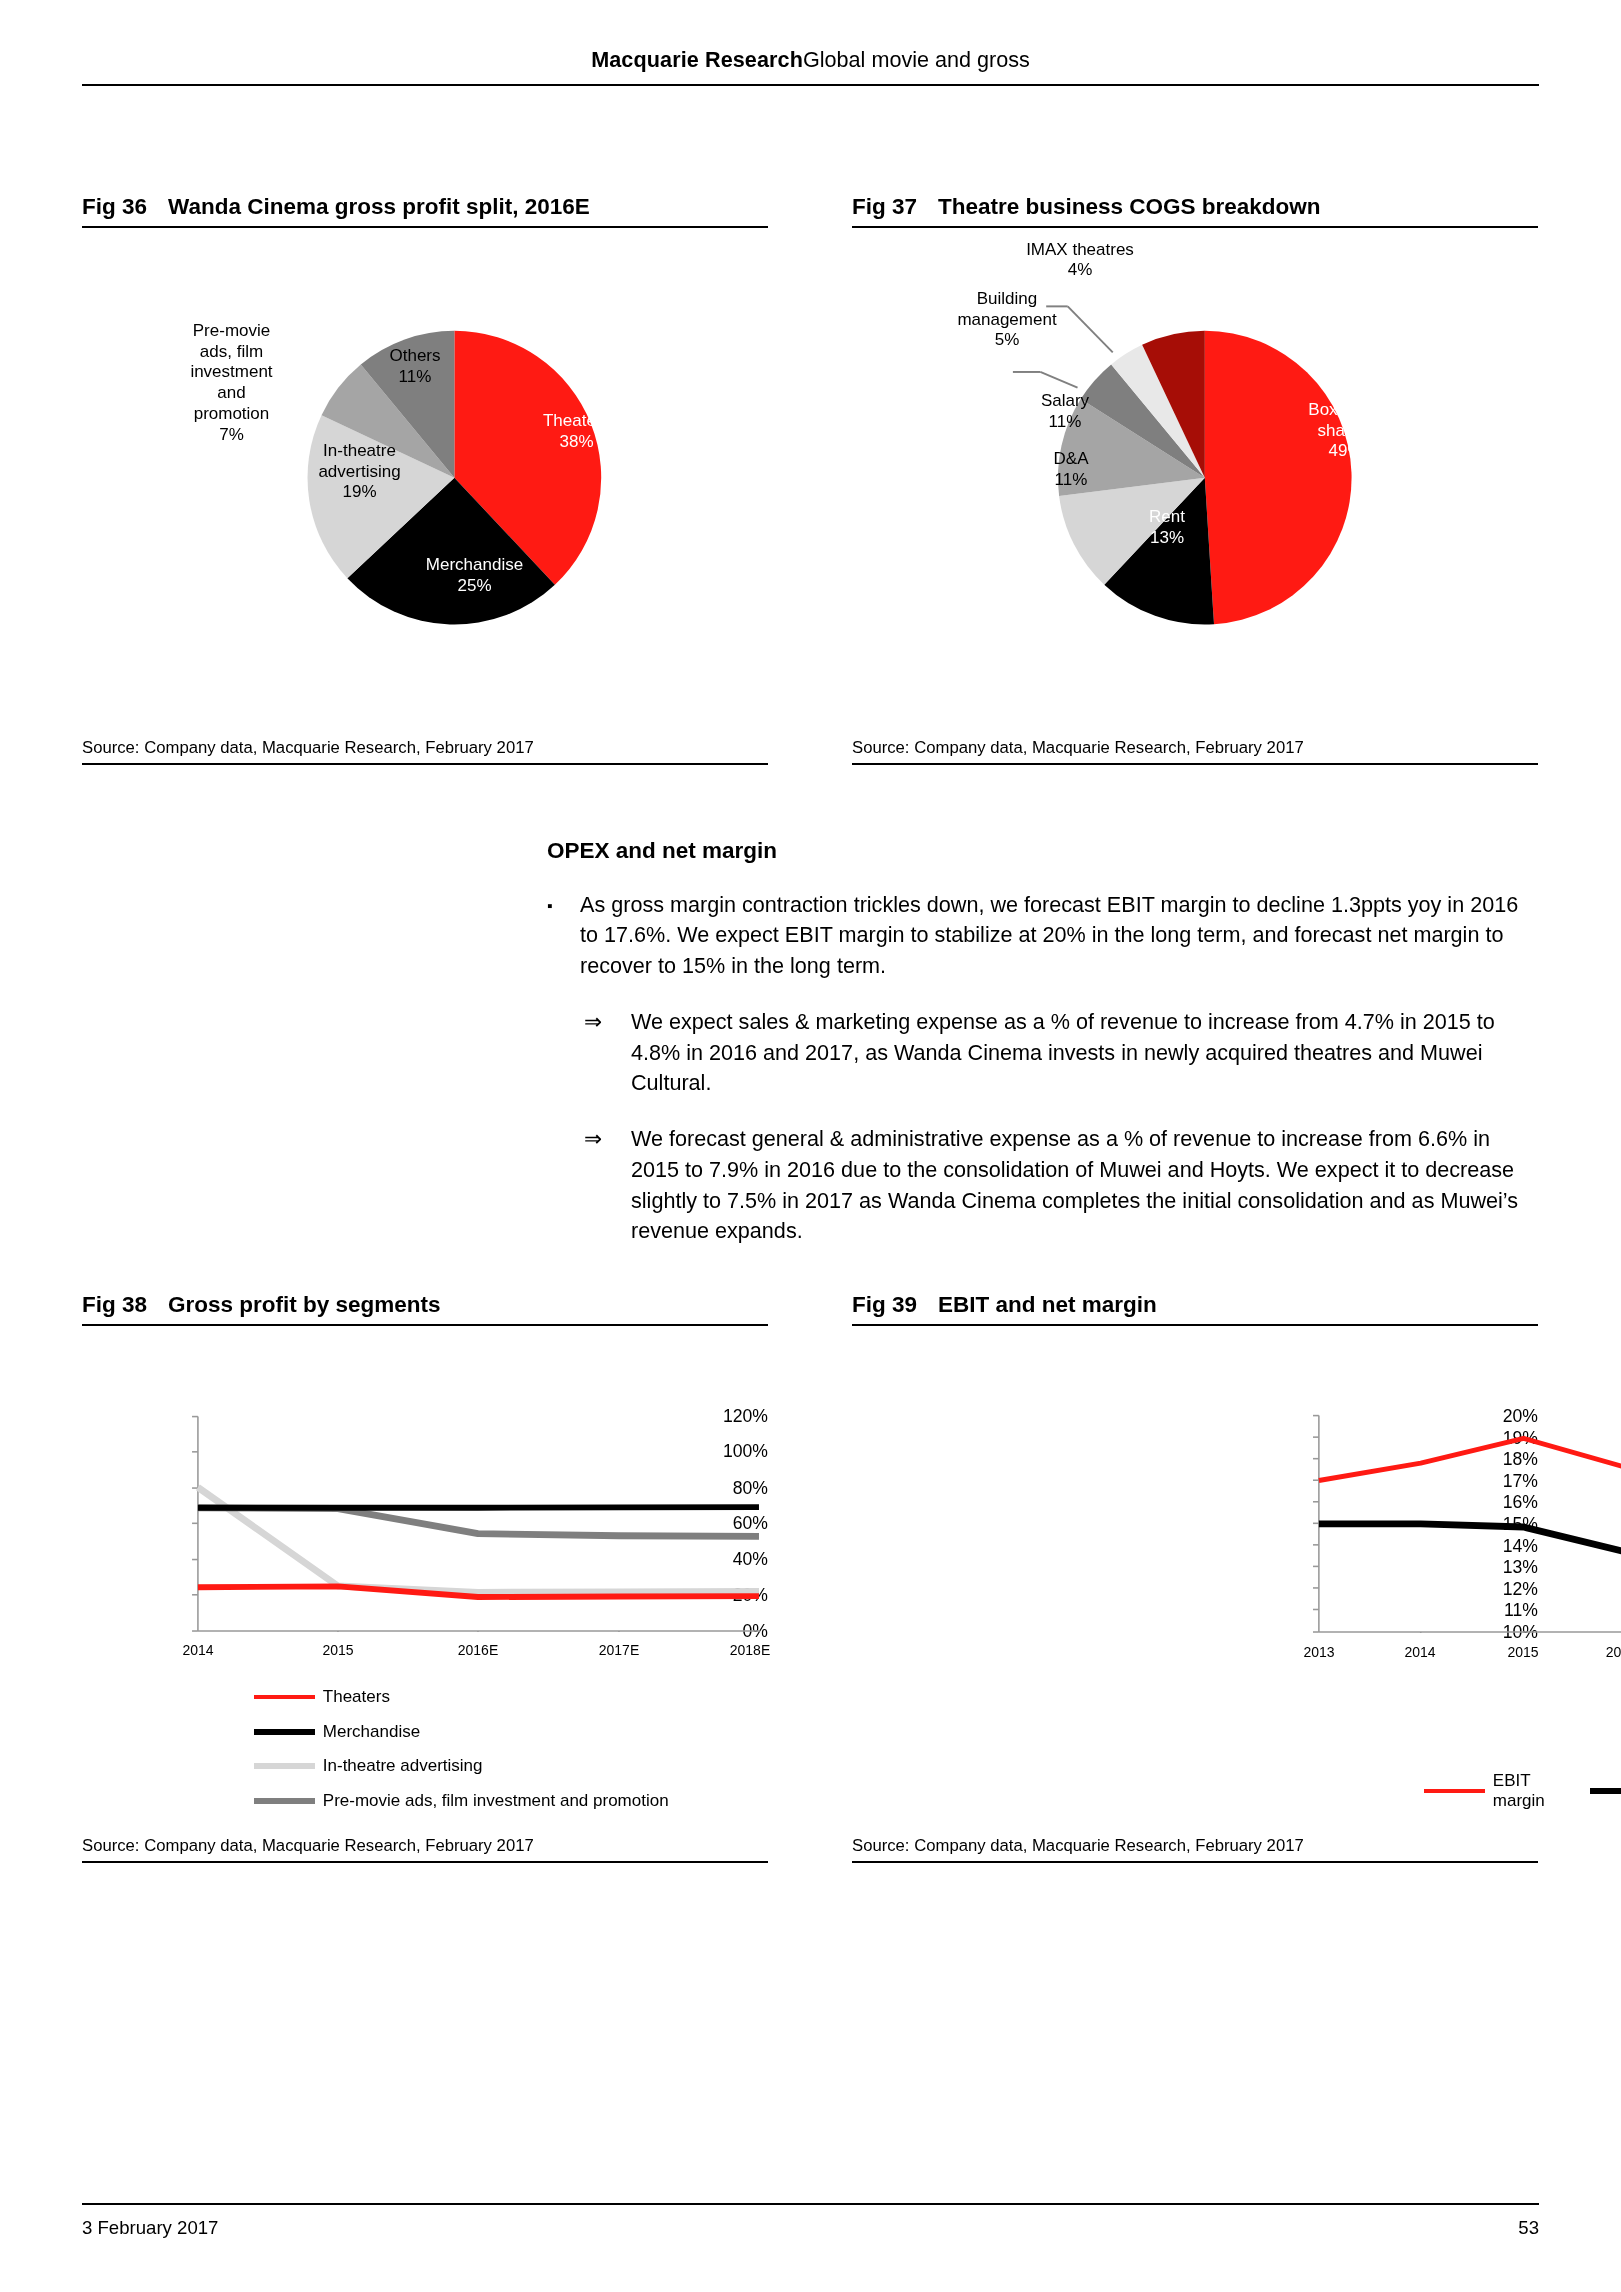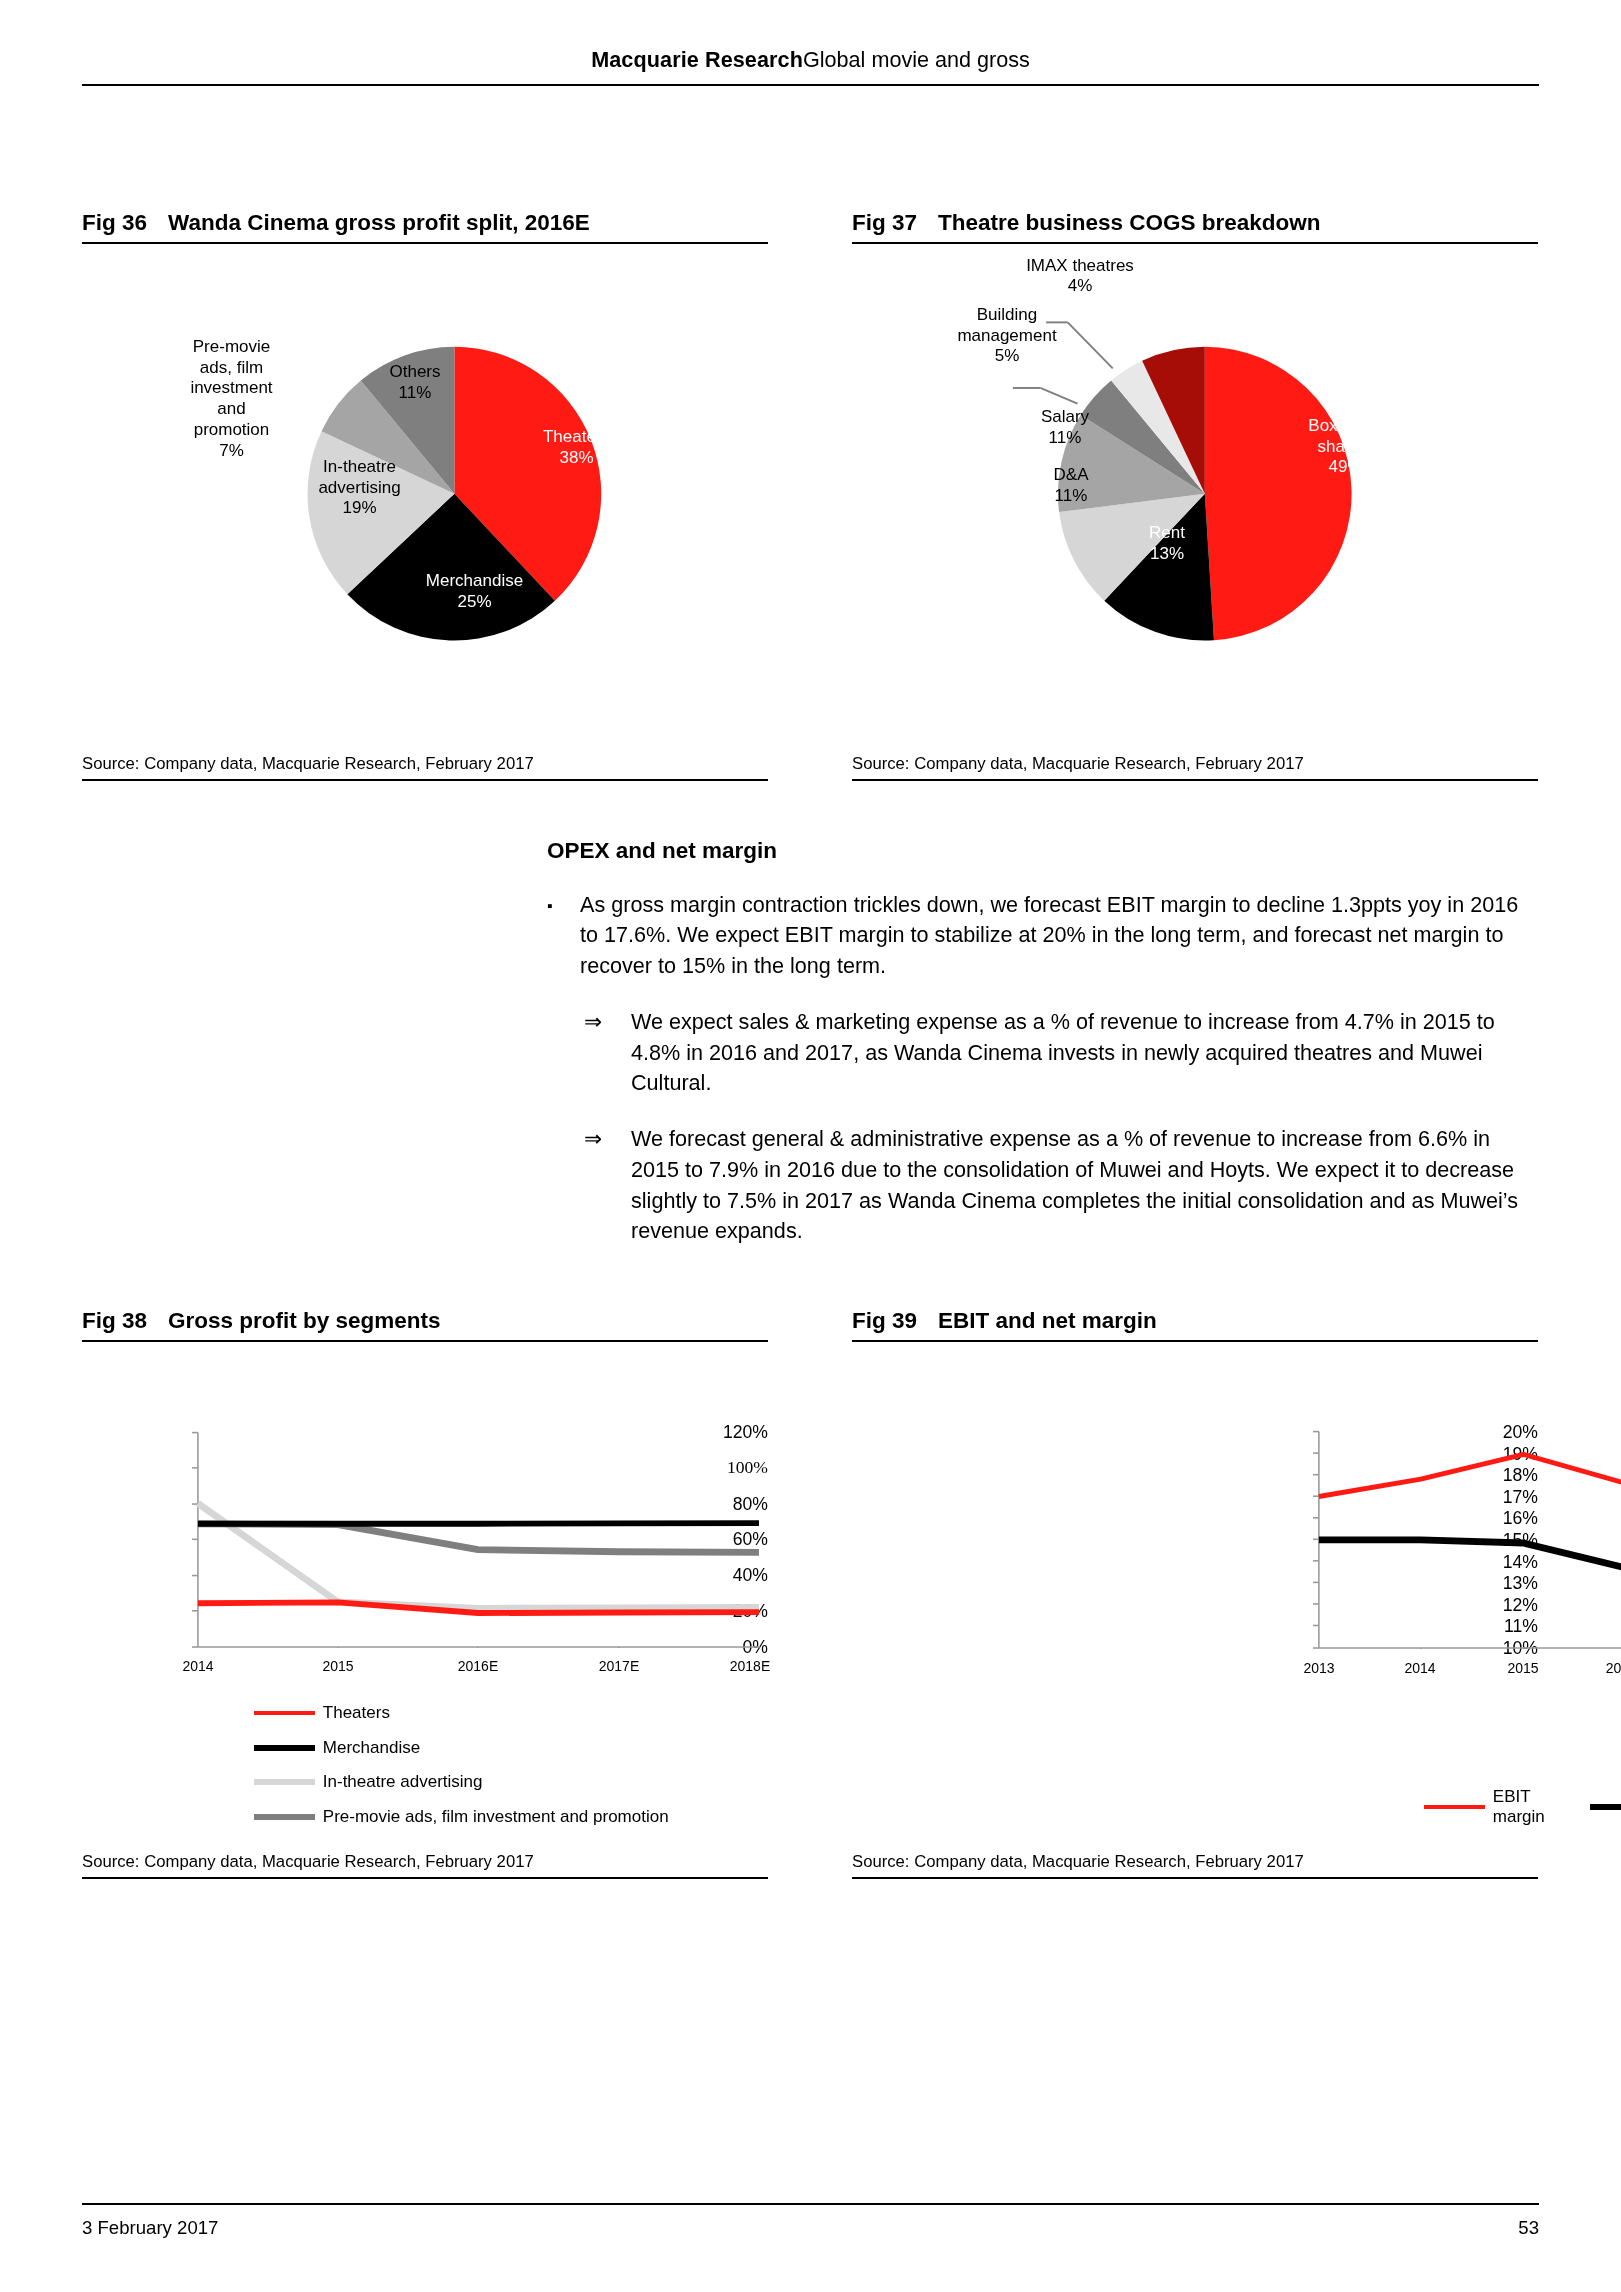--- a/index.html
+++ b/index.html
@@ -35,21 +35,20 @@
   }
 
   
   .fig {
     position: absolute;
   }
   .fig-title {
     display: flex; align-items: baseline;
     font-size: 22.5px; font-weight: bold;
     padding-bottom: 5.9px;
-    margin-top: 16px;
   }
   .fig-num { width: 86px; flex: none; }
   .fig-rule { border-top: 2.5px solid #000; height: 0; width: 100%; }
   .fig-body { position: relative; }
   .fig-source {
     font-size: 16.7px;
     padding-bottom: 4.9px;
   }
   .fig-source-rule { border-top: 2.9px solid #000; height: 0; width: 100%; }
 
@@ -236,21 +235,21 @@
   <div class="fig" style="left:0; top:1292px; width:686px;">
     <div class="fig-title">
       <span class="fig-num">Fig 38</span>
       <span>Gross profit by segments</span>
     </div>
     <div class="fig-rule"></div>
 
     <div class="fig-body lc" style="height:510px;">
 
       <div class="lc-ylab" style="top:90px; width:102px;">120%</div>
-      <div class="lc-ylab" style="top:125px; width:102px;font-family:Liberation Serif, serif;">100%</div>
+      <div class="lc-ylab" style="top:125px; width:102px;">100%</div>
       <div class="lc-ylab" style="top:162px; width:102px;">80%</div>
       <div class="lc-ylab" style="top:197px; width:102px;">60%</div>
       <div class="lc-ylab" style="top:233px; width:102px;">40%</div>
       <div class="lc-ylab" style="top:269px; width:102px;">20%</div>
       <div class="lc-ylab" style="top:305px; width:102px;">0%</div>
 
       <svg width="568" height="235" viewBox="0 0 580 240" style="position:absolute;left:110px;top:71px;">
 
         <line x1="6" y1="20" x2="6" y2="239" stroke="#999" stroke-width="1.6"></line>
         <line x1="6" y1="239" x2="580" y2="239" stroke="#999" stroke-width="1.6"></line>

